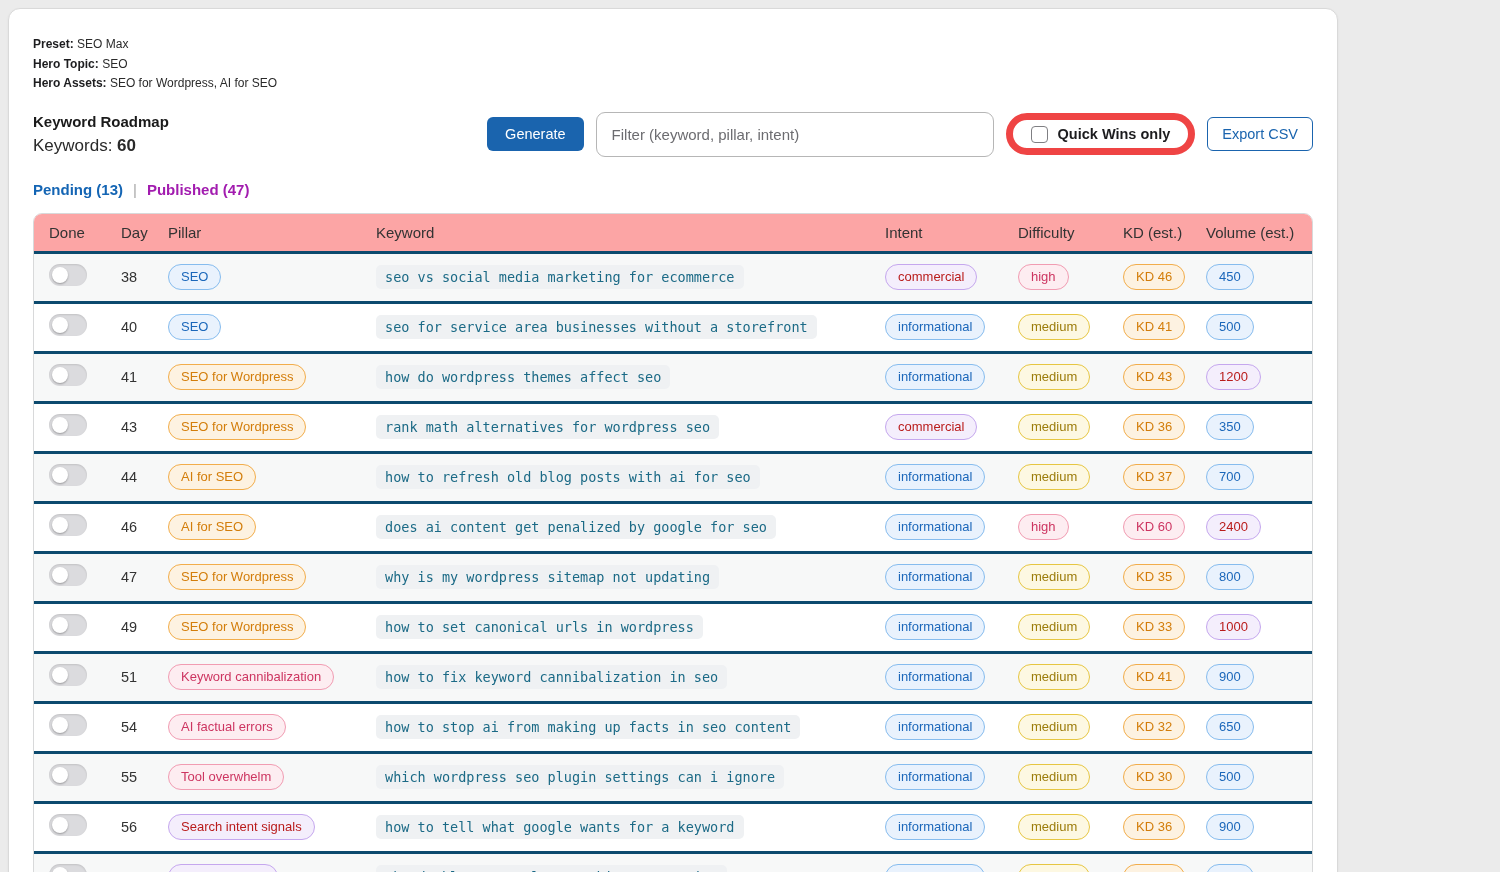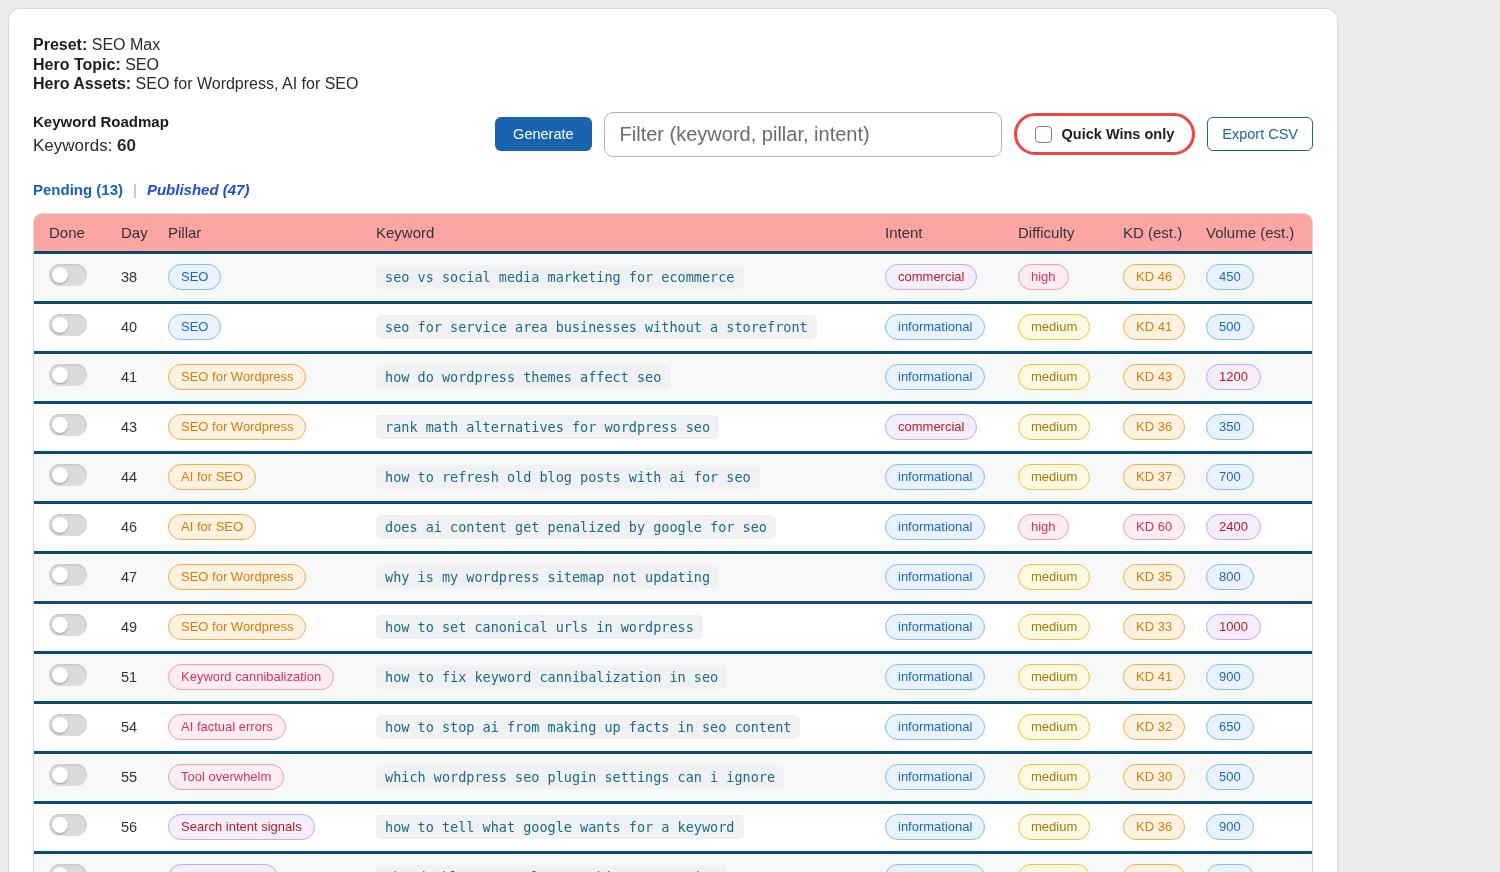--- a/index.html
+++ b/index.html
@@ -13,52 +13,52 @@
   }
   .card {
     position:absolute; left:8px; top:8px;
     width:1330px; min-height:1400px;
     background:#ffffff;
     border:1px solid #d9d9d9;
     border-radius:12px;
     box-shadow:0 1px 3px rgba(0,0,0,.05);
     padding:26px 24px 0 24px;
   }
-  .meta { font-size:16px; color:#2a2a2a; line-height:19.5px; }
+  .meta { font-size:12px; color:#2a2a2a; line-height:19.5px; }
   .meta b { color:#1d1d1f; }
 
   .toolbar { display:flex; align-items:center; gap:12px; margin-top:18px; }
   .title-block { flex:1; }
   .page-title { font-size:15px; font-weight:bold; color:#1a1a1a; }
   .kw-count { font-size:17px; color:#2a2a2a; margin-top:6px; }
 
   .btn-generate {
     background:#1a64ae; color:#fff; border:none; border-radius:6px;
     padding:9px 18px; font-size:14.5px; font-family:inherit; cursor:pointer; white-space:nowrap;text-align:center;
   }
   .filter-input {
     width:398px; height:45px; border:1px solid #b6b6b6; border-radius:9px;
-    padding:0 15px; font-size:20px; font-family:inherit; color:#333; background:#fff; outline:none;
+    padding:0 15px; font-size:15px; font-family:inherit; color:#333; background:#fff; outline:none;
   }
   .filter-input::placeholder { color:#6c6c70; }
   .quick-wins {
     display:flex; align-items:center; gap:10px; height:42px; padding:0 18px;
-    border:3px solid #ef4444; border-radius:22px; background:#fff;
+    border:7px solid #ef4444; border-radius:22px; background:#fff;
     font-size:14.5px; font-weight:bold; color:#1c1c1e; cursor:pointer; white-space:nowrap;
   }
   .checkbox { width:17px; height:17px; border:1.6px solid #7f7f83; border-radius:4px; background:#fff; flex:none; }
   .btn-export {
     background:#fff; color:#1a64ae; border:1.5px solid #1a64ae; border-radius:6px;
     padding:8px 14px; font-size:14.5px; font-family:inherit; cursor:pointer; white-space:nowrap;
   }
 
   .tabs { display:flex; align-items:center; gap:10px; margin-top:24px; font-size:15px; font-weight:bold; }
   .tab-pending { color:#1465b4; cursor:pointer; }
   .tab-sep { color:#a8a8a8; font-weight:normal; }
-  .tab-published { color:#1d4ed8; cursor:pointer;font-style:italic; }
+  .tab-published { color:#a21caf; cursor:pointer; }
 
   .table {
     margin-top:15px; border:1px solid #d8d9da; border-radius:9px;
     overflow:hidden; background:#fff;
   }
   .thead, .trow {
     display:grid;
     grid-template-columns:72px 47px 208px 509px 133px 105px 83px 1fr;
     align-items:center;
     padding:0 15px;

